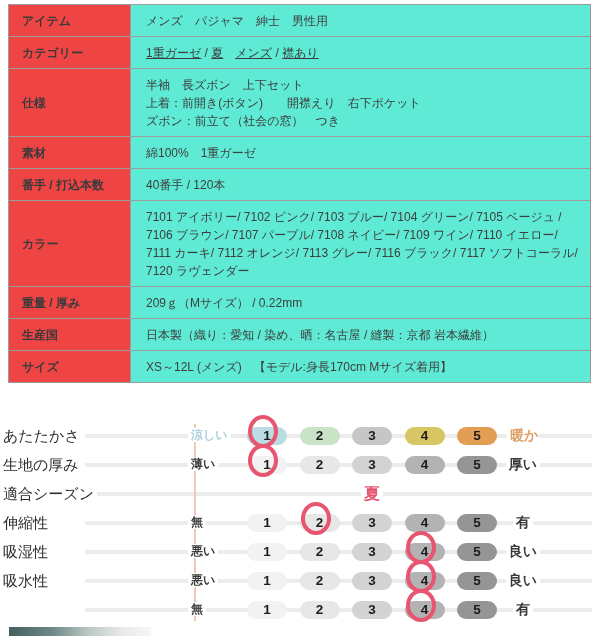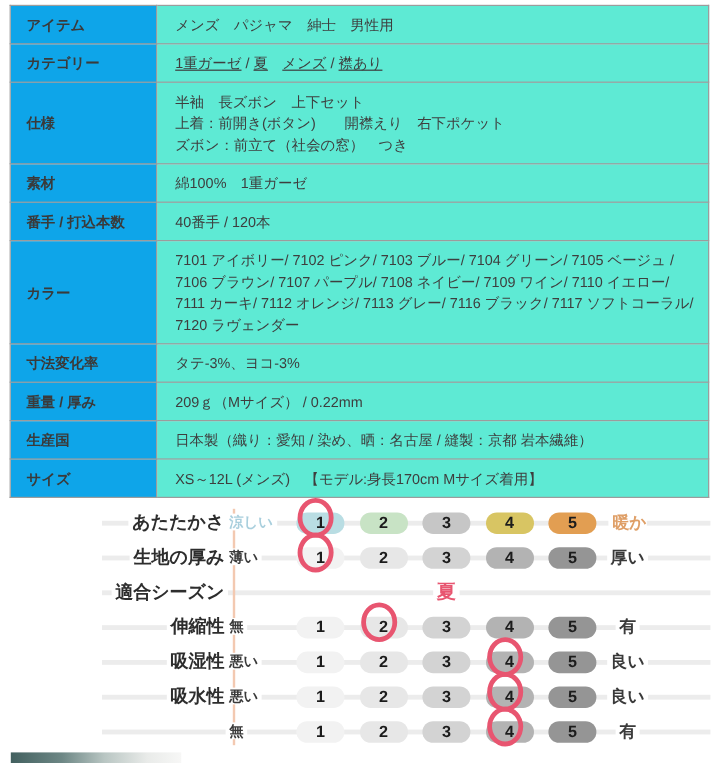--- a/index.html
+++ b/index.html
@@ -4,34 +4,34 @@
 <style>
   * { box-sizing: border-box; }
   html,body { margin:0; padding:0; background:#ffffff; }
   body { width:600px; height:636px; font-family:"Liberation Sans","DejaVu Sans",sans-serif; }
   .page { position:relative; width:600px; height:636px; overflow:hidden; background:#fff; }
 
   
   .spec-table { position:absolute; left:8px; top:4px; width:583px;
     border-collapse:collapse; font-size:12px; color:#3e3e3e; }
   .spec-table th, .spec-table td { border:1.6px solid #9c9c9c; line-height:18px; }
-  .spec-table th { width:122px; background:#0ea5e9; text-align:left; vertical-align:middle;
+  .spec-table th { width:122px; background:#ef4444; text-align:left; vertical-align:middle;
     padding:6.5px 4px 6.5px 13px; font-weight:bold; font-size:12px; color:#3a3a3a; }
   .spec-table td { padding:6.5px 10px 6.5px 15px; background:#5eead4; }
   .spec-table a { color:#3e3e3e; text-decoration:underline; cursor:pointer; }
 
   
   .chart { position:absolute; left:0; top:421px; width:600px; height:203px; }
   .chart-vline { position:absolute; left:194px; top:3px; width:1.5px; height:197px;
     background:#f3c9b1; z-index:1; }
   .chart-row { position:relative; height:29px; }
   .row-line { position:absolute; left:85px; right:8px; top:13px; height:3.5px;
     background:#ececec; z-index:0; }
   .chart-label { position:absolute; left:0; top:0; width:190px; height:29px; line-height:29px;
-    text-align:right; font-weight:bold; font-size:15px; color:#2d2d2d; z-index:2; }
+    text-align:left; font-weight:normal; font-size:15px; color:#2d2d2d; z-index:2; }
   .chart-left { position:absolute; left:188px; top:0; width:50px; height:29px; line-height:29px;
     text-align:left; font-size:12px; font-weight:600; color:#3a3a3a; z-index:2; }
   .chart-right { position:absolute; left:499px; top:0; width:48px; height:29px; line-height:29px;
     text-align:center; font-size:14px; font-weight:600; color:#3a3a3a; z-index:2; }
   .wbg { background:#fff; padding:0 3px; }
   .pill { position:absolute; top:5.5px; width:40px; height:18px; border-radius:9px;
     text-align:center; line-height:18px; font-size:13.5px; font-weight:bold; color:#1c1c1c; z-index:2; }
   .circle { position:absolute; left:50%; top:50%; width:30px; height:33px;
     margin-left:-19px; margin-top:-20.5px; border:4px solid #e85570; border-radius:50%;
     background:transparent; z-index:3; pointer-events:none; }
@@ -69,24 +69,20 @@
       <th>素材</th>
       <td>綿100%　1重ガーゼ</td>
     </tr>
     <tr>
       <th>番手 / 打込本数</th>
       <td>40番手 / 120本</td>
     </tr>
     <tr>
       <th>カラー</th>
       <td>7101 アイボリー/ 7102 ピンク/ 7103 ブルー/ 7104 グリーン/ 7105 ベージュ / 7106 ブラウン/ 7107 パープル/ 7108 ネイビー/ 7109 ワイン/ 7110 イエロー/ 7111 カーキ/ 7112 オレンジ/ 7113 グレー/ 7116 ブラック/ 7117 ソフトコーラル/ 7120 ラヴェンダー</td>
-    </tr>
-    <tr>
-      <th>寸法変化率</th>
-      <td>タテ-3%、ヨコ-3%</td>
     </tr>
     <tr>
       <th>重量 / 厚み</th>
       <td>209ｇ（Mサイズ） / 0.22mm</td>
     </tr>
     <tr>
       <th>生産国</th>
       <td>日本製（織り：愛知 / 染め、晒：名古屋 / 縫製：京都 岩本繊維）</td>
     </tr>
     <tr>

